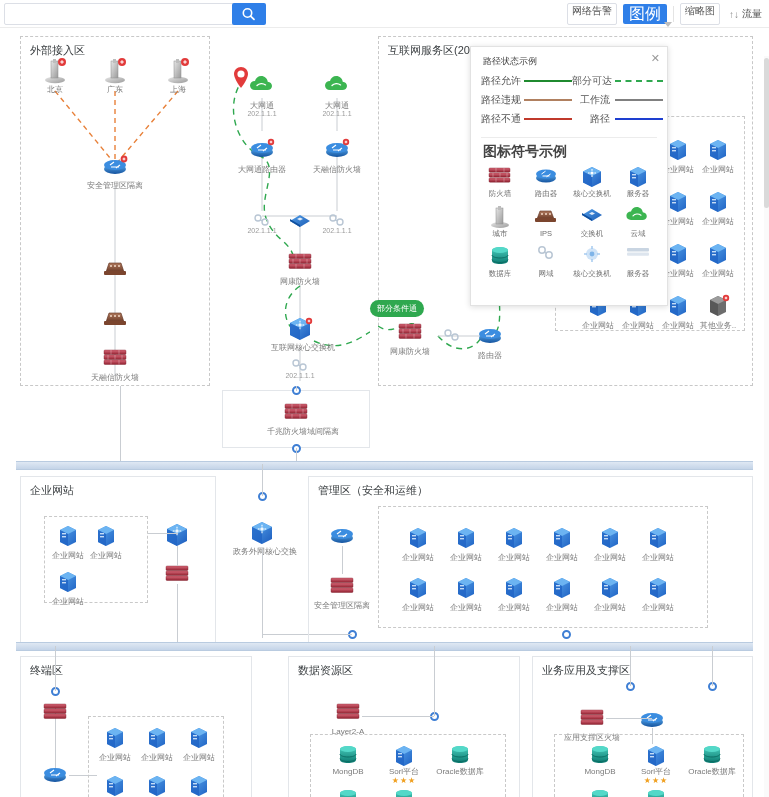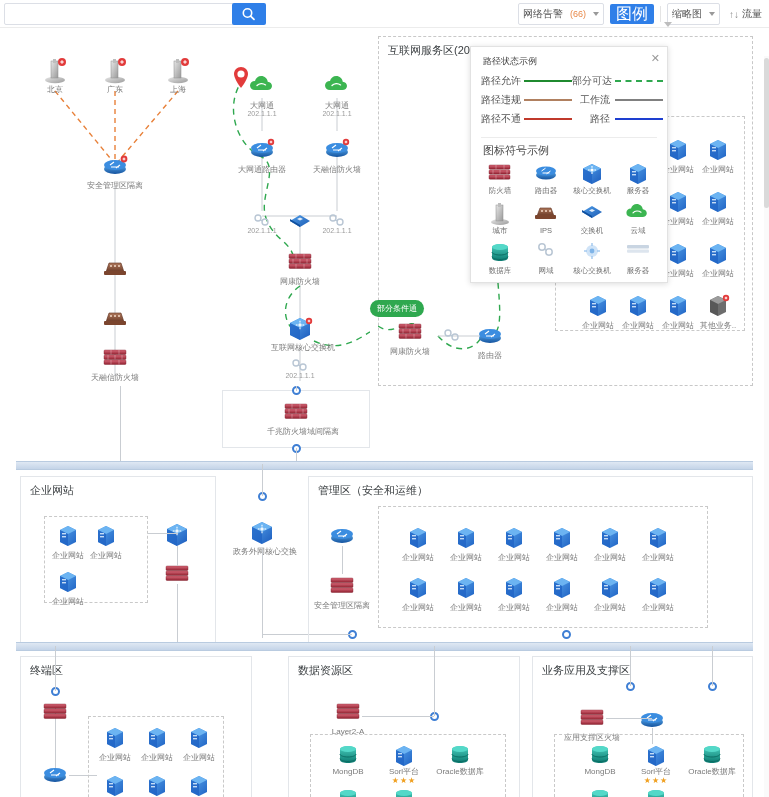--- a/index.html
+++ b/index.html
@@ -16,21 +16,21 @@
     border:1px solid #dcdfe6;border-radius:2px;background:#fff;box-sizing:border-box;}
   .search-input{position:absolute;left:6px;top:2px;width:200px;height:17px;border:0;outline:0;
     font-size:11px;font-family:"Liberation Sans",sans-serif;background:transparent;color:#555;}
   .search-clear{position:absolute;right:4px;top:3px;width:14px;height:14px;cursor:pointer;
     color:#b5b5b5;font-size:13px;line-height:14px;text-align:center;}
   .search-btn{position:absolute;left:232px;top:3px;width:34px;height:22px;background:#2f7fe8;
     border-radius:2px;cursor:pointer;box-sizing:border-box;}
   .search-btn svg{position:absolute;left:9px;top:4px;}
   .tb-right{position:absolute;right:4px;top:3px;height:22px;display:flex;align-items:center;gap:6px;}
   .tb-select{height:20px;border:1px solid #dcdfe6;border-radius:2px;background:#fff;
-    display:flex;align-items:center;padding:0 4px;gap:7px;font-size:10px;color:#555;cursor:pointer;}
+    display:flex;align-items:center;padding:0 4px;gap:17px;font-size:10px;color:#555;cursor:pointer;flex-direction:column;}
   .tb-count{color:#e8894a;font-size:9px;}
   .caret{width:0;height:0;border-left:3px solid transparent;border-right:3px solid transparent;
     border-top:4px solid #999;}
   .tb-blue{height:20px;min-width:34px;background:#2f7fe8;color:#fff;border-radius:2px;
     display:flex;align-items:center;justify-content:center;font-size:16px;cursor:pointer;padding:0 5px;}
   .tb-sep{width:1px;height:16px;background:#e4e4e4;}
   .tb-plain{display:flex;align-items:center;gap:3px;font-size:10px;color:#555;cursor:pointer;padding:0 3px;}
   .tb-icon{color:#8a8a8a;font-size:10px;}
   .toolbar-underline{position:absolute;left:0;top:27px;width:769px;height:1px;background:#ececec;}
   .tb-sub-caret{position:absolute;right:97px;top:22px;width:0;height:0;
@@ -70,22 +70,22 @@
   
   .legend{position:absolute;left:470px;top:18px;width:198px;background:#fff;
     border:1px solid #e2e2e2;box-shadow:0 1px 6px rgba(0,0,0,.14);box-sizing:border-box;z-index:40;}
   .legend-hd{font-size:9px;color:#444;padding:8px 0 4px 12px;}
   .legend-close{position:absolute;right:7px;top:6px;font-size:11px;color:#999;cursor:pointer;line-height:10px;}
   .legend-rows{padding:2px 10px 6px 10px;}
   .lrow{display:flex;align-items:center;margin-bottom:5px;}
   .lcell{flex:1;display:flex;align-items:center;gap:5px;}
   .lcell .t{font-size:10px;color:#555;width:38px;text-align:right;white-space:nowrap;}
   .lline{width:48px;height:0;border-top-width:2px;border-top-style:solid;}
-  .legend-hd2{font-size:11px;color:#444;padding:5px 0 4px 12px;}
-  .legend-grid{display:flex;flex-wrap:wrap;padding:0 6px 0 6px;}
+  .legend-hd2{font-size:14px;color:#444;padding:5px 0 4px 12px;font-weight:bold;}
+  .legend-grid{display:flex;flex-wrap:wrap;padding:0 6px 20px 6px;}
   .lg-item{width:25%;text-align:center;margin-bottom:7px;}
   .lg-item .gl{height:24px;position:relative;}
   .lg-item .gl svg{position:absolute;left:50%;top:0;transform:translateX(-50%);}
   .lg-item .nm{font-size:7.5px;color:#6f6f6f;line-height:9px;}
   .legend-divider{height:1px;background:#ececec;margin:0 10px;}
   .scroll-v{position:absolute;right:0;top:28px;width:5px;height:769px;background:#fafafa;}
   .scroll-thumb{position:absolute;right:0;top:30px;width:5px;height:150px;background:#dadada;border-radius:3px;}
 </style>
 </head>
 <body>
@@ -155,20 +155,23 @@
       <span class="tb-icon">↑↓</span>
       <span>流量</span>
     </div>
   </div>
   <div class="tb-sub-caret"></div>
   <div class="toolbar-underline"></div>
 </div>
 
 <div class="canvas">
 
+  <div class="zone dashed" style="left:20px;top:8px;width:190px;height:350px;">
+    <div class="zone-title">外部接入区</div>
+  </div>
 
   <svg style="position:absolute;left:20px;top:8px;" width="190" height="350">
     <path d="M35,55 L95,128" stroke="#e8813a" stroke-width="1.4" stroke-dasharray="5,4" fill="none"></path>
     <path d="M95,55 L95,128" stroke="#e8813a" stroke-width="1.4" stroke-dasharray="5,4" fill="none"></path>
     <path d="M158,55 L96,128" stroke="#e8813a" stroke-width="1.4" stroke-dasharray="5,4" fill="none"></path>
     <line x1="95" y1="150" x2="95" y2="340" stroke="#c9cdd2" stroke-width="1"></line>
   </svg>
 
   <div class="node" style="left:55px;top:30px;">
     <div class="glyph">

